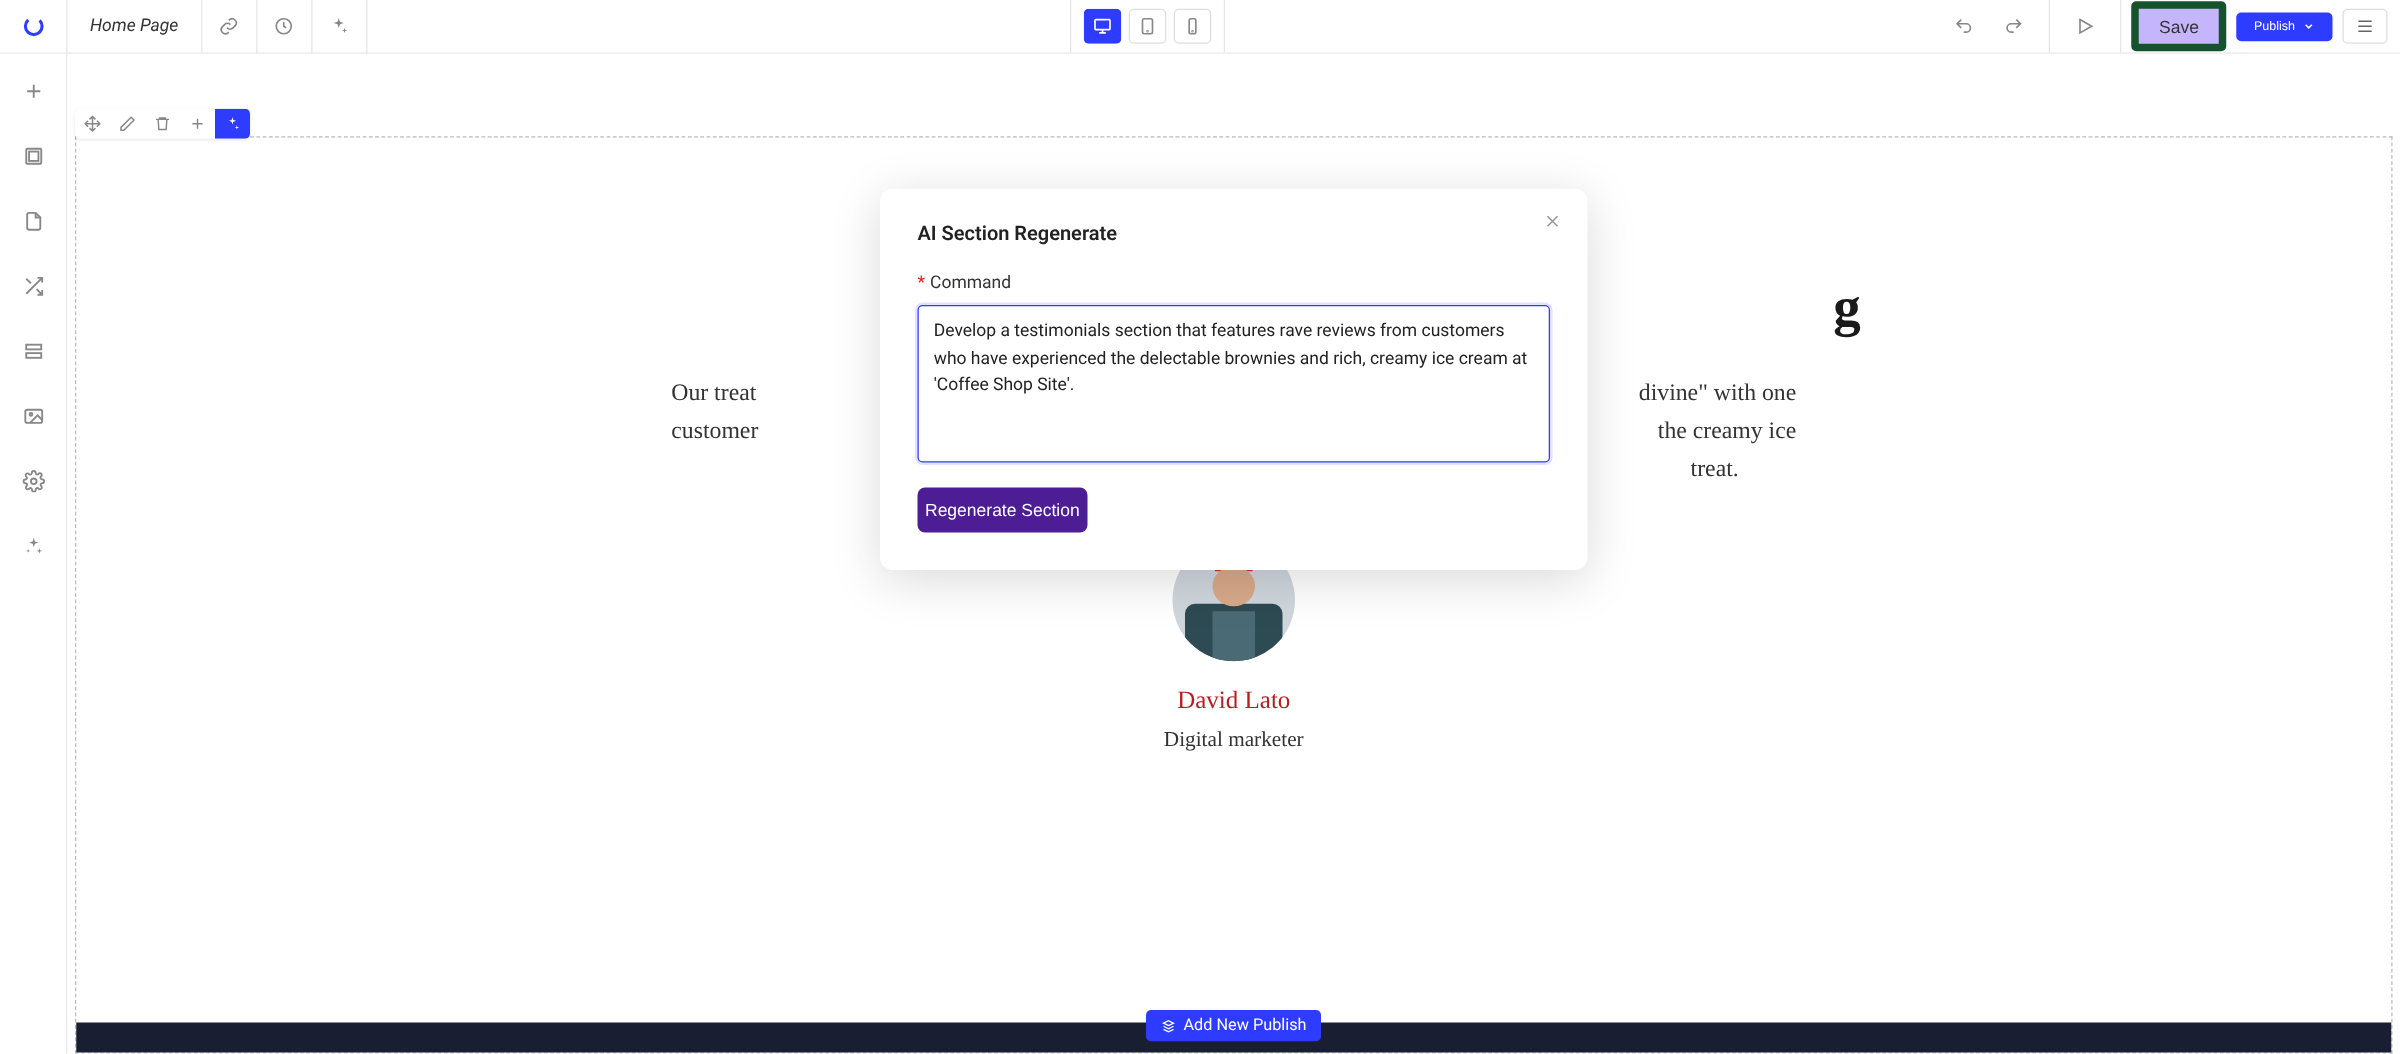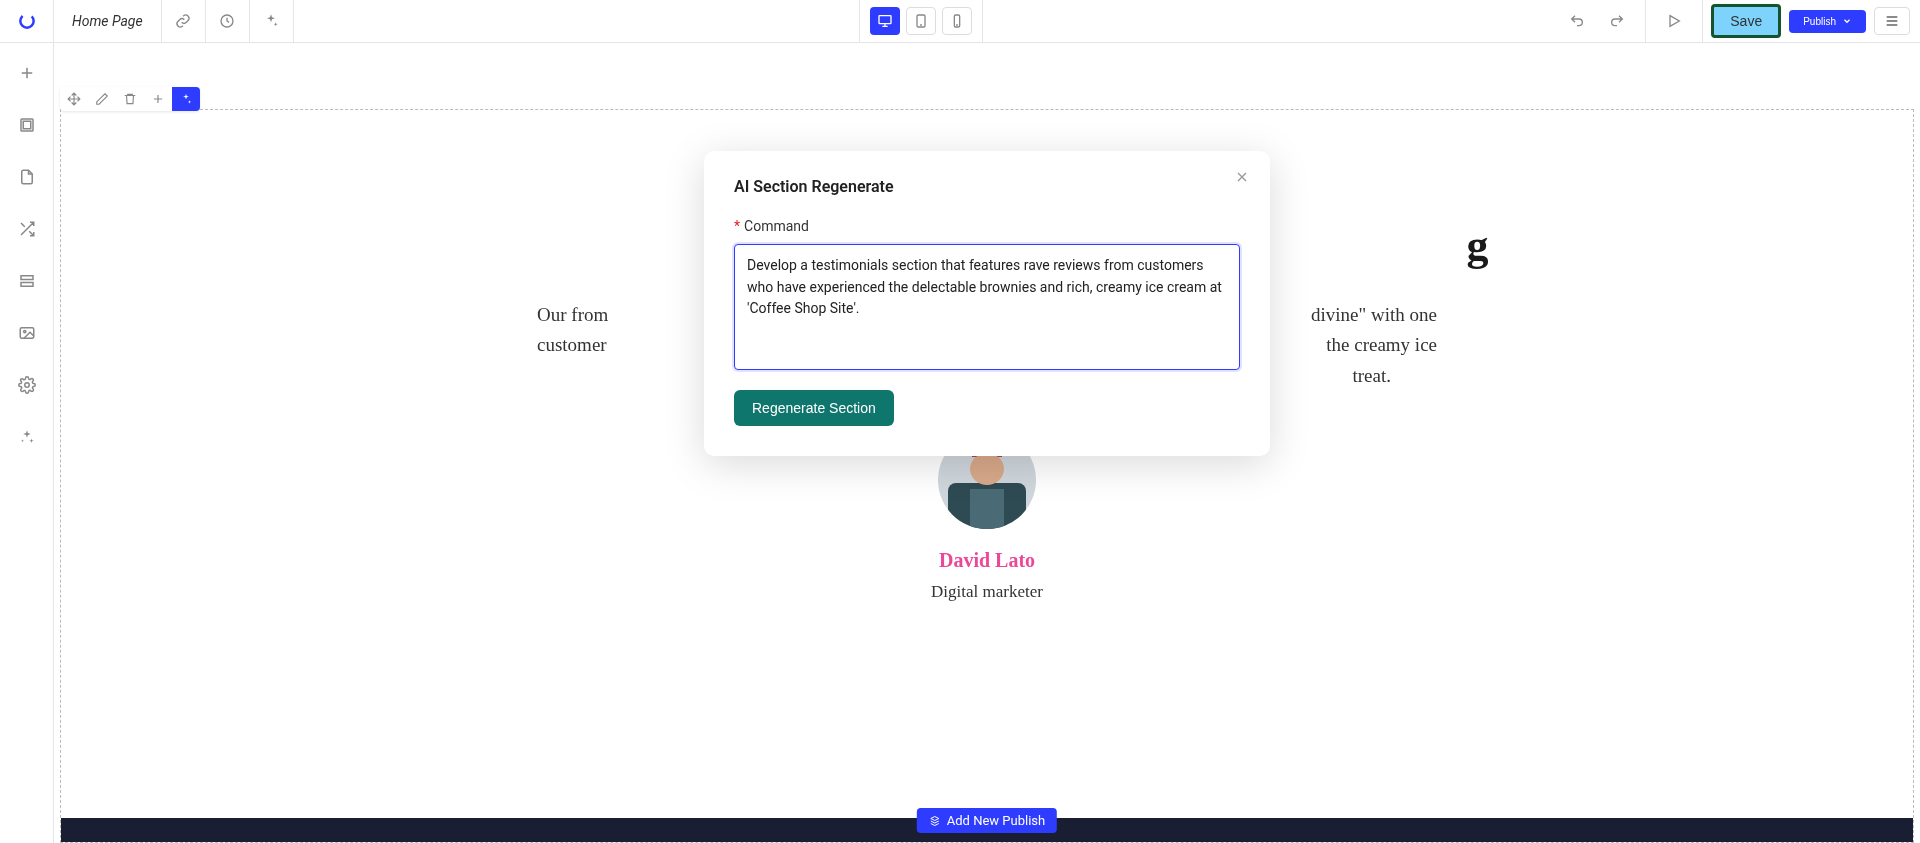--- a/index.html
+++ b/index.html
@@ -17,21 +17,21 @@
 
     .device-group { display: flex; padding: 0 10px; gap: 6px; border-left: 1px solid #e5e5e5; border-right: 1px solid #e5e5e5; height: 100%; align-items: center; }
     .device-btn { width: 30px; height: 28px; border-radius: 4px; display: flex; align-items: center; justify-content: center; cursor: pointer; border: 1px solid transparent; }
     .device-btn.active { background: #2e3cff; color: #fff; }
     .device-btn:not(.active) { border-color: #ddd; color: #888; }
 
     .action-group { display: flex; align-items: center; gap: 4px; padding: 0 10px; height: 100%; border-right: 1px solid #e5e5e5; }
     .action-icon-btn { width: 36px; height: 36px; display: flex; align-items: center; justify-content: center; cursor: pointer; color: #888; border-radius: 4px; }
     .action-icon-btn svg { width: 16px; height: 16px; }
 
-    .save-btn { margin: 0 8px; padding: 6px 16px; border: 3px solid #14532d; border-radius: 4px; background: #7dd3fc; font-size: 14px; cursor: pointer; color: #333; }
+    .save-btn { margin: 0 8px; padding: 6px 16px; border: 6px solid #14532d; border-radius: 4px; background: #c4b5fd; font-size: 14px; cursor: pointer; color: #333; }
     .publish-btn { margin-right: 8px; padding: 6px 14px; background: #2e3cff; color: #fff; border: none; border-radius: 4px; font-size: 10px; cursor: pointer; display: flex; align-items: center; gap: 6px; }
     .menu-btn { width: 36px; height: 28px; margin-right: 10px; border: 1px solid #ddd; border-radius: 4px; display: flex; align-items: center; justify-content: center; cursor: pointer; color: #666; }
 
     
     .main-area { display: flex; height: calc(100% - 43px); }
     .left-sidebar { width: 54px; background: #fff; border-right: 1px solid #e5e5e5; display: flex; flex-direction: column; align-items: center; padding-top: 18px; gap: 28px; }
     .sidebar-btn { width: 24px; height: 24px; display: flex; align-items: center; justify-content: center; cursor: pointer; color: #888; }
     .sidebar-btn svg { width: 18px; height: 18px; }
 
     
@@ -46,38 +46,38 @@
 
     
     .section-content { padding-top: 120px; text-align: center; font-family: Georgia, 'Times New Roman', serif; }
     .section-heading-partial { font-size: 44px; font-weight: bold; color: #1a1a1a; letter-spacing: -0.5px; }
     .section-body { font-size: 19px; line-height: 1.6; color: #333; max-width: 900px; margin: 24px auto 0; }
     .avatar { width: 98px; height: 98px; border-radius: 50%; margin: 40px auto 20px; overflow: hidden; background: #cfd6dc; position: relative; }
     .avatar::before { content: ""; position: absolute; top: 8px; left: 50%; transform: translateX(-50%); width: 30px; height: 18px; background: #c43b2f; border-radius: 8px 8px 0 0; }
     .avatar::after { content: ""; position: absolute; top: 22px; left: 50%; transform: translateX(-50%); width: 34px; height: 32px; background: #d9a98a; border-radius: 50%; }
     .avatar-body { position: absolute; bottom: 0; left: 50%; transform: translateX(-50%); width: 78px; height: 46px; background: #2e4a52; border-radius: 8px 8px 0 0; }
     .avatar-shirt { position: absolute; bottom: 0; left: 50%; transform: translateX(-50%); width: 34px; height: 40px; background: #4a6b75; }
-    .person-name { font-size: 20px; font-weight: bold; color: #ec4899; margin-top: 0; }
+    .person-name { font-size: 20px; font-weight: normal; color: #b91c1c; margin-top: 0; }
     .person-role { font-size: 17px; color: #333; margin-top: 10px; }
 
     
     .dark-strip { position: absolute; left: 0; right: 0; bottom: 0; height: 24px; background: #1a1e33; }
 
     
     .add-section-pill { position: absolute; bottom: 10px; left: 50%; transform: translateX(-50%); background: #2e3cff; color: #fff; padding: 5px 12px; border-radius: 4px; font-size: 13px; cursor: pointer; display: flex; align-items: center; gap: 6px; z-index: 3; }
 
     
     .modal-overlay { position: absolute; inset: 0; display: flex; align-items: flex-start; justify-content: center; z-index: 10; }
     .modal { margin-top: 108px; width: 566px; background: #fff; border-radius: 10px; box-shadow: 0 8px 40px rgba(0,0,0,0.15); padding: 26px 30px 30px; position: relative; }
     .modal-close { position: absolute; top: 14px; right: 16px; width: 24px; height: 24px; display: flex; align-items: center; justify-content: center; cursor: pointer; color: #999; }
     .modal-title { font-size: 16px; font-weight: 600; color: #222; }
     .modal-label { margin-top: 22px; font-size: 14px; color: #333; }
     .modal-label .req { color: #e02020; margin-right: 4px; }
     .modal-textarea { margin-top: 10px; width: 100%; height: 126px; border: 1px solid #2e3cff; border-radius: 4px; padding: 10px 12px; font-size: 14px; line-height: 1.55; resize: none; outline: none; font-family: inherit; color: #222; box-shadow: 0 0 0 2px rgba(46,60,255,0.15); }
-    .modal-submit { margin-top: 16px; background: #0f766e; color: #fff; border: none; border-radius: 6px; padding: 10px 18px; font-size: 14px; cursor: pointer; }
+    .modal-submit { margin-top: 16px; background: #4c1d95; color: #fff; border: none; border-radius: 6px; padding: 10px 6px; font-size: 14px; cursor: pointer; }
   </style>
 </head>
 <body>
 
 <div class="top-toolbar">
   <div class="logo">
     <svg viewBox="0 0 24 24">
         <circle cx="12" cy="12" r="8" fill="none" stroke="#2e3cff" stroke-width="3" stroke-dasharray="38 12" transform="rotate(-45 12 12)"></circle>
       </svg>
   </div>
@@ -238,21 +238,21 @@
       </div>
     </div>
 
     <div class="canvas">
       <div class="section-content">
         <div style="position:relative; width:100%;">
           <span class="section-heading-partial" style="position:absolute; right:425px; top:-10px;">g</span>
         </div>
         <div class="section-body" style="margin-top:70px;">
           <div style="display:flex; justify-content:space-between; gap:560px;">
-            <span>Our from</span>
+            <span>Our treat</span>
             <span>divine" with one</span>
           </div>
           <div style="display:flex; justify-content:space-between; gap:560px;">
             <span>customer</span>
             <span>the creamy ice</span>
           </div>
           <div style="text-align:right; padding-right:46px;">
             <span>treat.</span>
           </div>
         </div>

